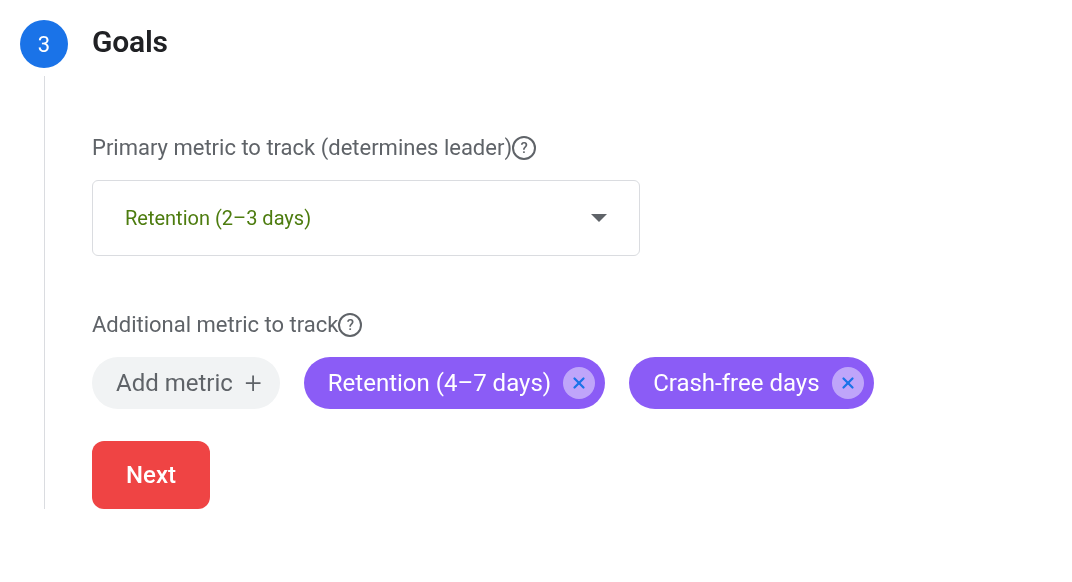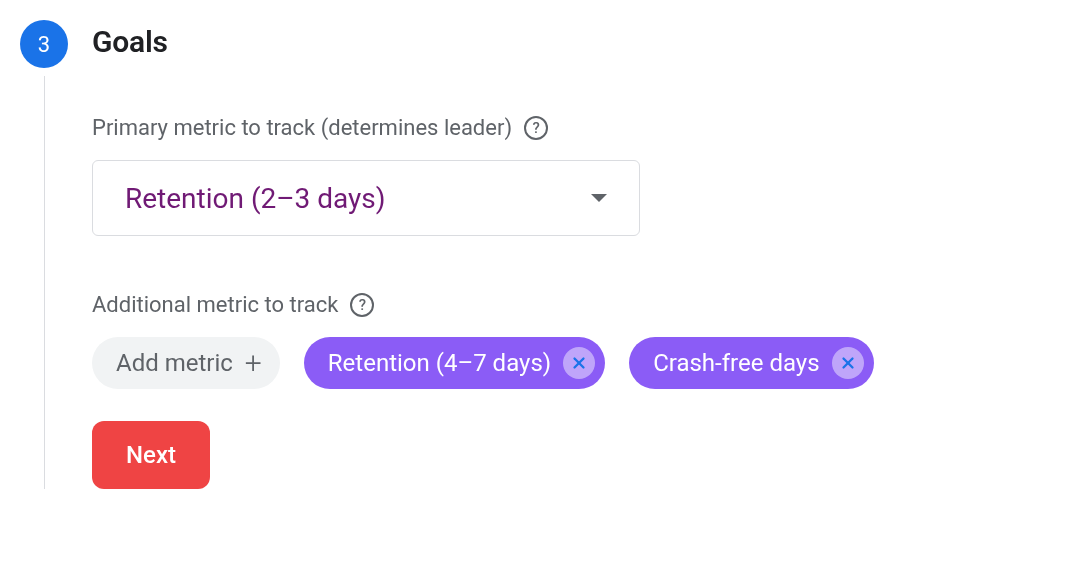--- a/index.html
+++ b/index.html
@@ -44,30 +44,30 @@
       margin-top: 8px;
     }
     .content {
       flex: 1;
       padding-top: 4px;
     }
     .section-title {
       font-size: 30px;
       font-weight: 600;
       color: #202124;
-      margin-bottom: 56px;
+      margin-bottom: 76px;
       letter-spacing: -0.2px;
     }
     .field-label {
       font-size: 22px;
       color: #5f6368;
       margin-bottom: 20px;
       display: flex;
       align-items: center;
-      gap: 12px;
+      gap: 0;
     }
     .help-icon {
       width: 24px;
       height: 24px;
       border: 2px solid #5f6368;
       border-radius: 50%;
       display: inline-flex;
       align-items: center;
       justify-content: center;
       font-size: 15px;
@@ -81,22 +81,22 @@
       border: 1px solid #dadce0;
       border-radius: 6px;
       display: flex;
       align-items: center;
       justify-content: space-between;
       padding: 0 32px;
       cursor: pointer;
       margin-bottom: 56px;
     }
     .select-value {
-      font-size: 28px;
-      color: #701a75;
+      font-size: 20px;
+      color: #4d7c0f;
     }
     .select-caret {
       width: 0;
       height: 0;
       border-left: 8px solid transparent;
       border-right: 8px solid transparent;
       border-top: 8px solid #5f6368;
     }
     .chips-row {
       display: flex;

